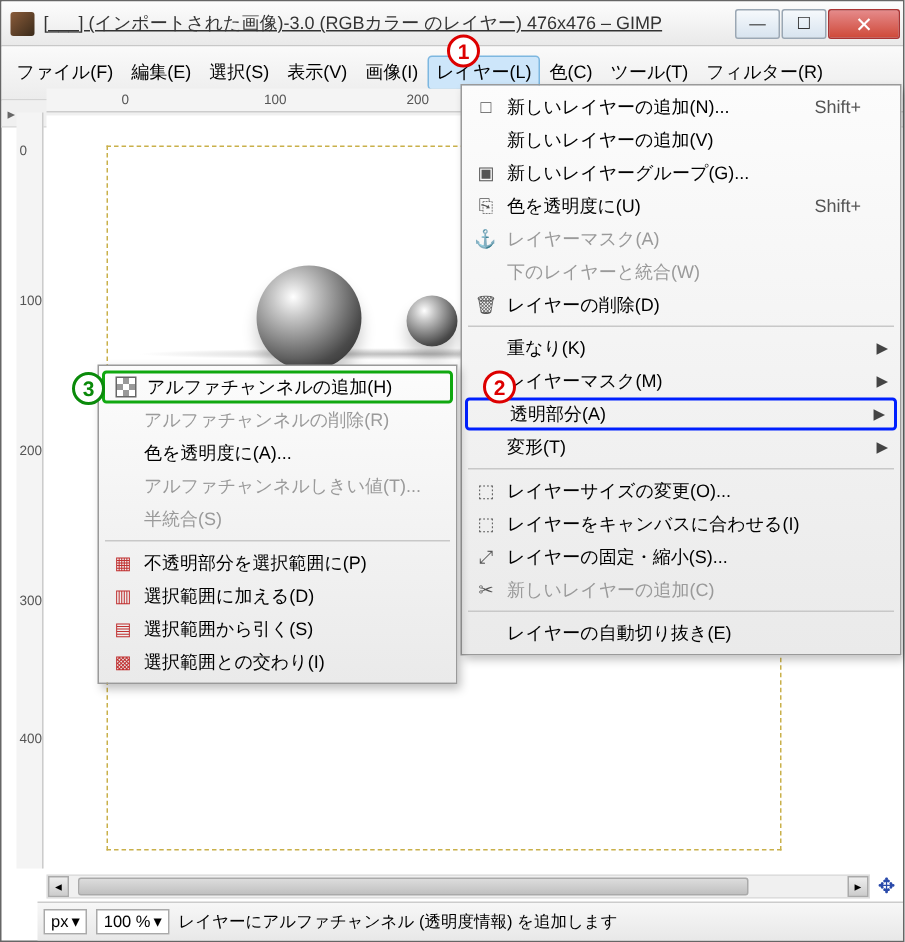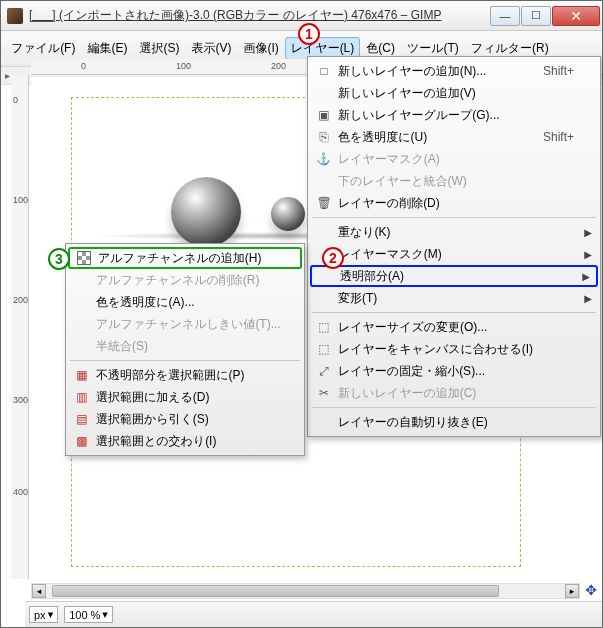--- a/index.html
+++ b/index.html
@@ -102,20 +102,21 @@
 
   <div class="statusbar">
     <div class="sel">
         <span>px</span>
         <span>▾</span>
       </div>
     <div class="sel">
         <span>100 %</span>
         <span>▾</span>
       </div>
+    <span>レイヤーにアルファチャンネル (透明度情報) を追加します</span>
   </div>
 </div>
 
 <div class="dropdown" id="dd1" style="left:307px; top:56px; width:294px;">
     <div class="dd-item">
       <span class="ic">□</span>
       <span>新しいレイヤーの追加(N)...</span>
       <span class="sc">Shift+</span>
     </div>
     <div class="dd-item">

